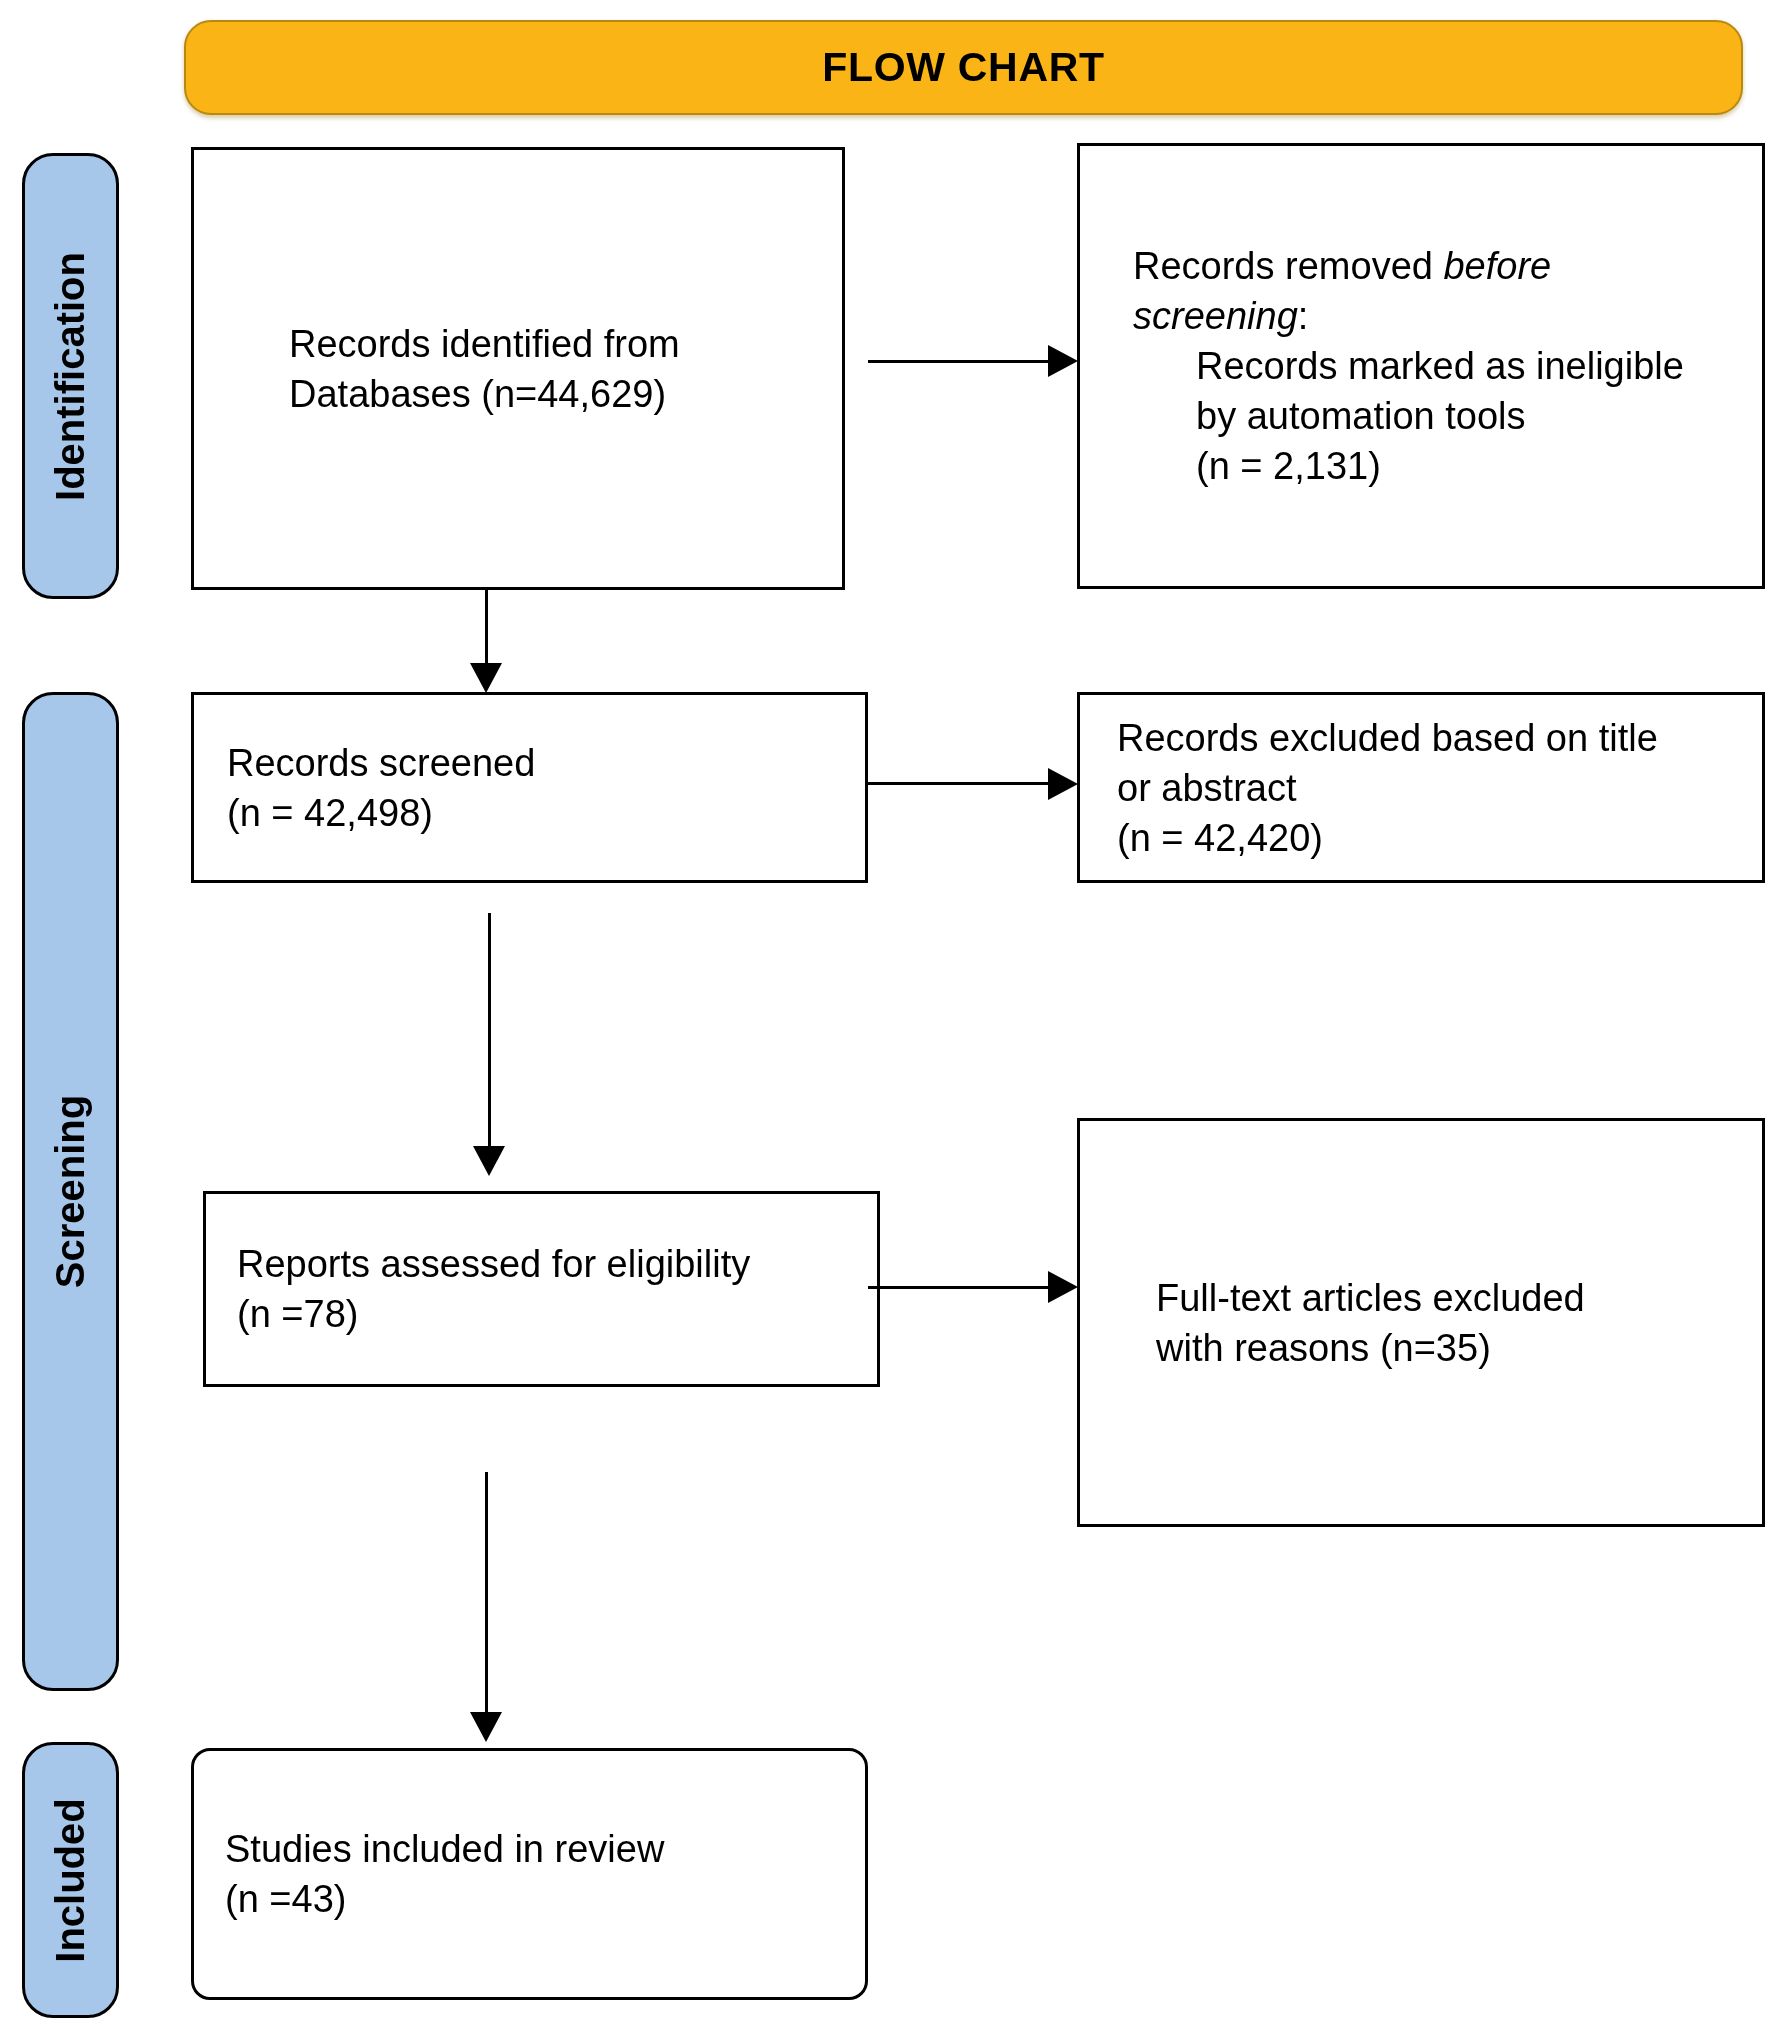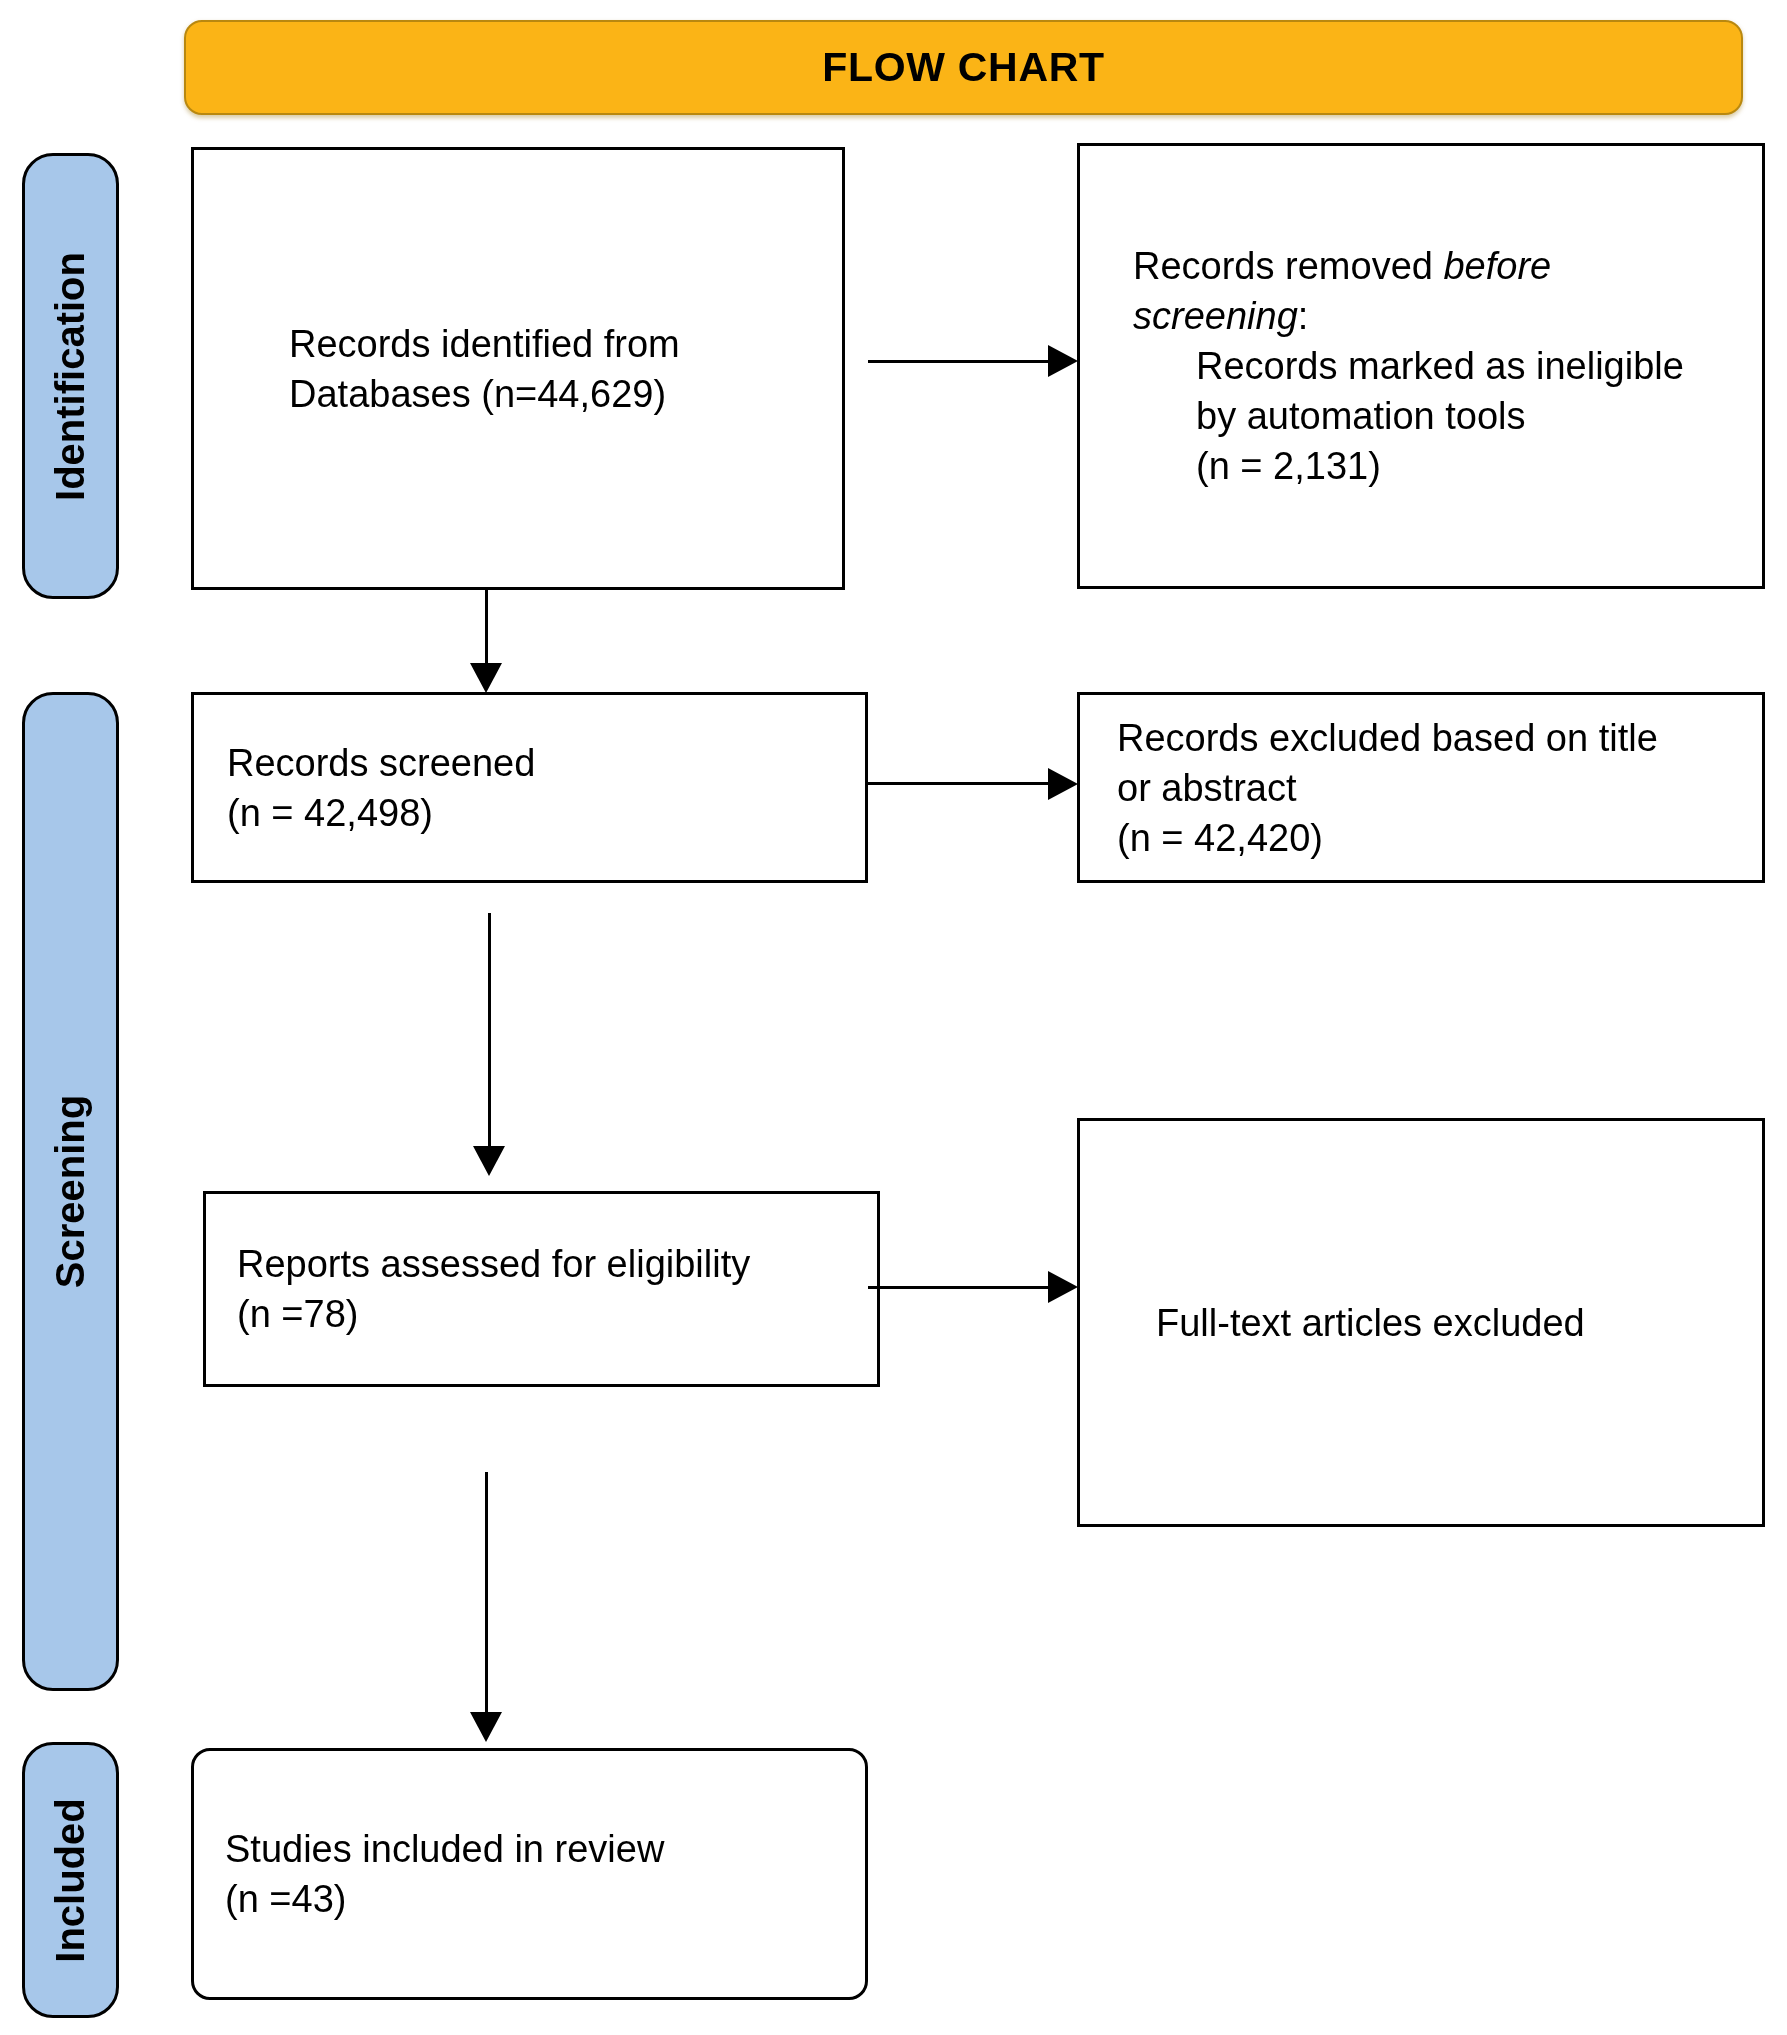--- a/index.html
+++ b/index.html
@@ -9,21 +9,21 @@
     background:#ffffff;
     font-family:"Liberation Sans", sans-serif;
     color:#000;
     overflow:hidden;
   }
   
   .banner{
     position:absolute;left:184px;top:20.4px;width:1559px;height:95px;
     background:#FBB416;
     border:2.7px solid #B9880F;
-    border-radius:18px;
+    border-radius:27px;
     box-sizing:border-box;
     display:flex;align-items:center;justify-content:center;
     font-weight:bold;font-size:41px;letter-spacing:0.7px;
     box-shadow:0 2.7px 4.1px rgba(150,110,0,0.35);
   }
   
   .stage{
     position:absolute;left:22px;width:97px;
     background:#A7C7EA;
     border:3.4px solid #000;
@@ -117,20 +117,21 @@
     <div class="line">(n = 42,420)</div>
   </div>
 
   <div class="fbox box-assessed">
     <div class="line">Reports assessed for eligibility</div>
     <div class="line">(n =78)</div>
   </div>
 
   <div class="fbox box-fulltext">
     <div class="line">Full-text articles excluded</div>
+    <div class="line">with reasons (n=35)</div>
   </div>
 
   <div class="fbox box-included">
     <div class="line">Studies included in review</div>
     <div class="line">(n =43)</div>
   </div>
 
   <div class="hstem" style="left:868px;top:360px;width:183px;"></div>
   <div class="head-right" style="left:1048px;top:345px;"></div>
 

